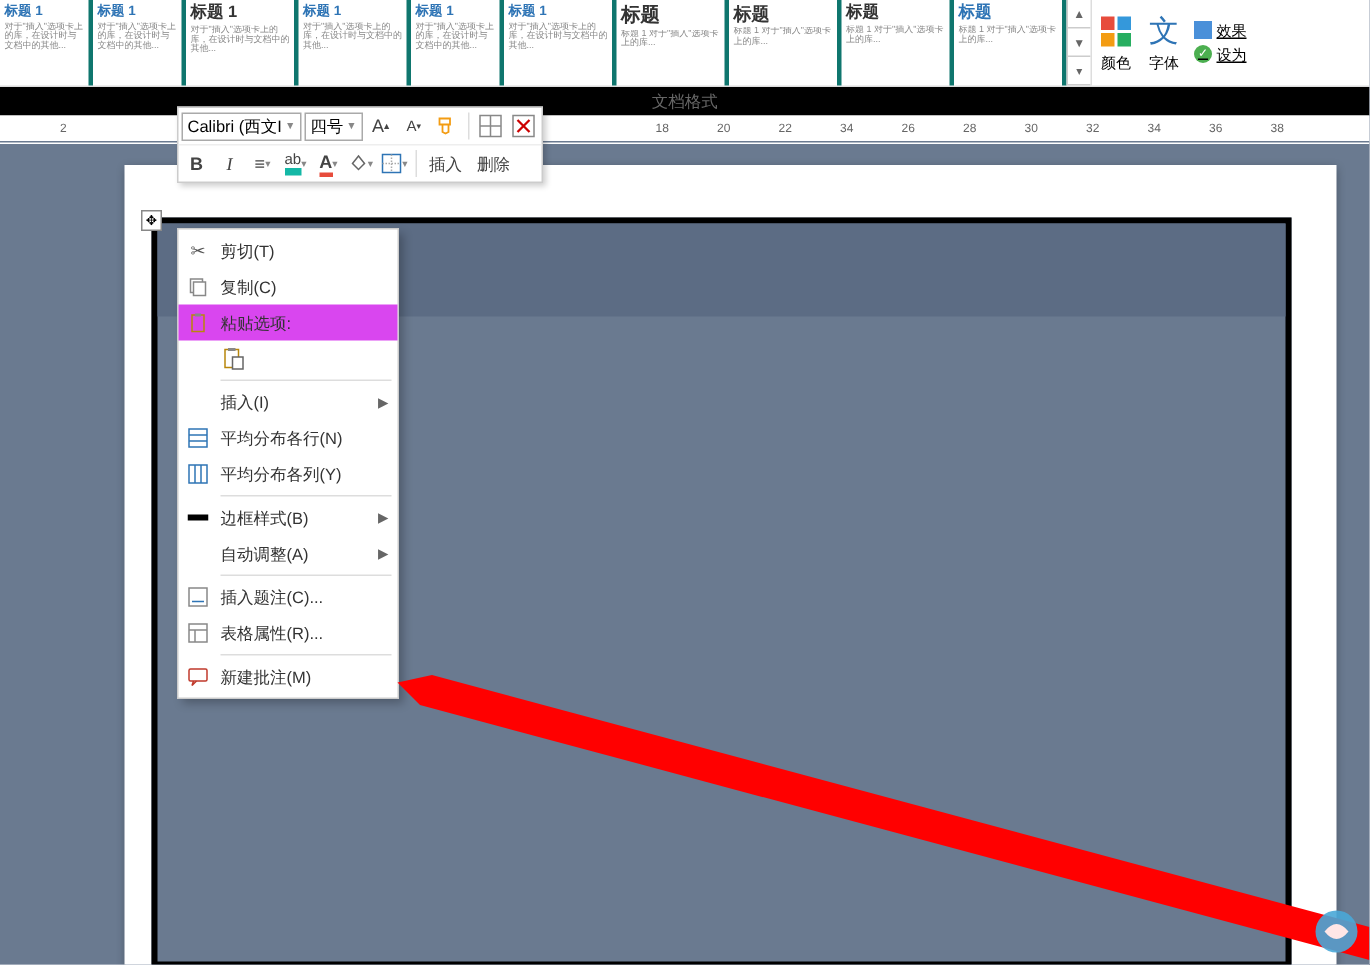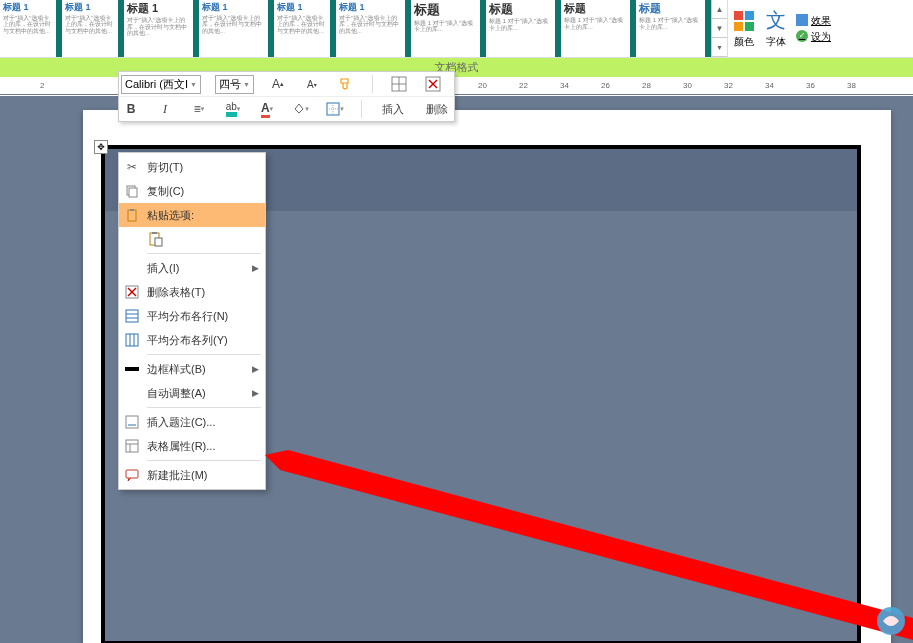--- a/index.html
+++ b/index.html
@@ -18,21 +18,21 @@
       display: flex;
       height: 58px;
       background: #fff;
       border-bottom: 1px solid #ddd;
       align-items: stretch;
     }
     .style-item {
       flex: 0 0 auto;
       width: 62px;
       padding: 2px 3px;
-      border-right: 6px solid #0f766e;
+      border-right: 3px solid #0f766e;
       font-size: 8px;
       line-height: 1.2;
       overflow: hidden;
     }
     .style-item.wide { width: 75px; }
     .style-title {
       color: #2e74b5;
       font-weight: bold;
       margin-bottom: 2px;
       font-size: 9px;
@@ -105,21 +105,21 @@
       align-items: center;
       justify-content: center;
     }
     
     
     .section-label {
       text-align: center;
       font-size: 11px;
       color: #666;
       padding: 2px 0;
-      background: #bef264;
+      background: #000000;
     }
     
     
     .ruler {
       height: 18px;
       background: #fff;
       position: relative;
       font-size: 8px;
       color: #666;
       border-bottom: 1px solid #6a7a90;
@@ -135,21 +135,21 @@
       top: 71px;
       left: 118px;
       background: #fff;
       border: 1px solid #ccc;
       box-shadow: 2px 2px 4px rgba(0,0,0,0.2);
       z-index: 50;
     }
     .mt-row {
       display: flex;
       align-items: center;
-      gap: 14px;
+      gap: 2px;
       padding: 2px;
     }
     .mt-row + .mt-row { border-top: 1px solid #eee; }
     .font-box {
       border: 1px solid #aaa;
       padding: 1px 3px;
       font-size: 11px;
       display: flex;
       align-items: center;
       gap: 2px;
@@ -227,21 +227,21 @@
     }
     .cm-item {
       display: flex;
       align-items: center;
       padding: 4px 6px 4px 4px;
       gap: 6px;
       font-size: 11px;
       color: #333;
       position: relative;
     }
-    .cm-item.highlighted { background: #fdba74; }
+    .cm-item.highlighted { background: #d946ef; }
     .cm-item.sub-item { padding-left: 28px; }
     .cm-icon {
       width: 18px;
       height: 16px;
       display: flex;
       align-items: center;
       justify-content: center;
       font-size: 12px;
       color: #555;
     }
@@ -478,30 +478,20 @@
   </div>
   <div class="cm-sep"></div>
   <div class="cm-item">
     <span class="cm-icon"></span>
     <span>插入(I)</span>
     <span class="cm-arrow">▶</span>
   </div>
   <div class="cm-item">
     <span class="cm-icon">
       <svg width="14" height="14" viewBox="0 0 14 14">
-          <rect x="1" y="1" width="12" height="12" fill="none" stroke="#888"></rect>
-          <line x1="3" y1="3" x2="11" y2="11" stroke="#c00" stroke-width="1.5"></line>
-          <line x1="11" y1="3" x2="3" y2="11" stroke="#c00" stroke-width="1.5"></line>
-        </svg>
-    </span>
-    <span>删除表格(T)</span>
-  </div>
-  <div class="cm-item">
-    <span class="cm-icon">
-      <svg width="14" height="14" viewBox="0 0 14 14">
           <rect x="1" y="1" width="12" height="12" fill="none" stroke="#2e74b5"></rect>
           <line x1="1" y1="5" x2="13" y2="5" stroke="#2e74b5"></line>
           <line x1="1" y1="9" x2="13" y2="9" stroke="#2e74b5"></line>
         </svg>
     </span>
     <span>平均分布各行(N)</span>
   </div>
   <div class="cm-item">
     <span class="cm-icon">
       <svg width="14" height="14" viewBox="0 0 14 14">

